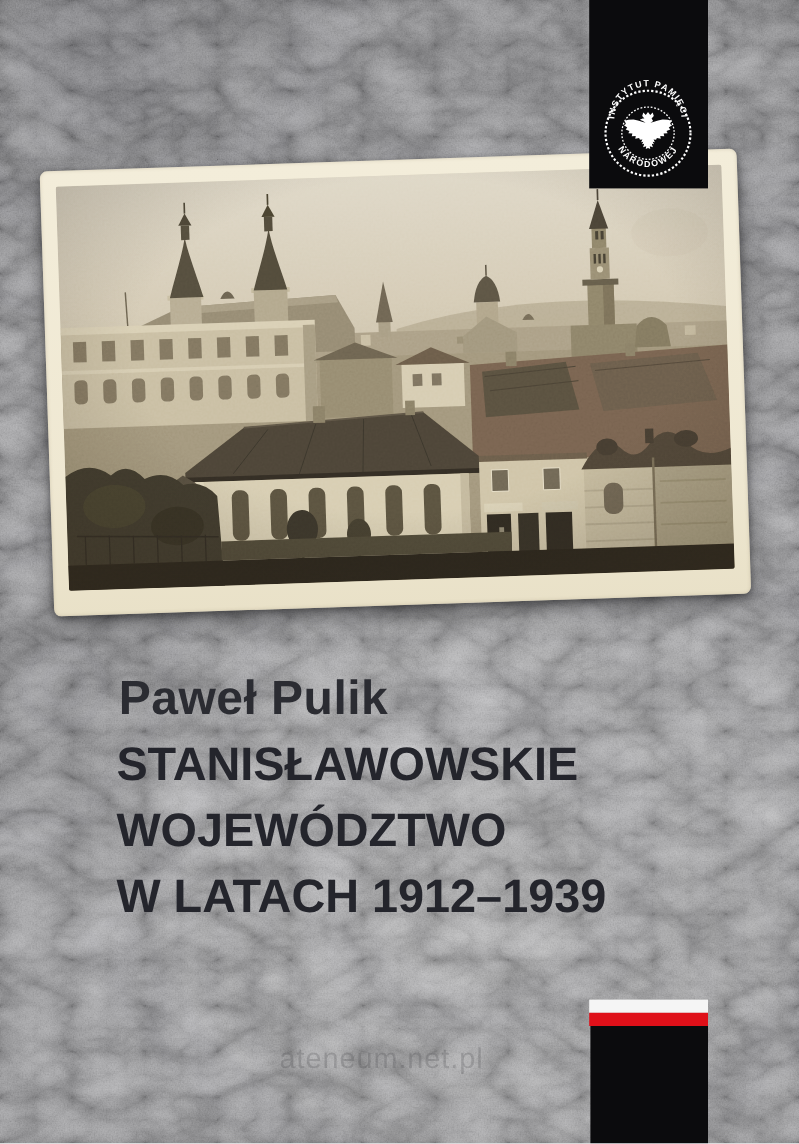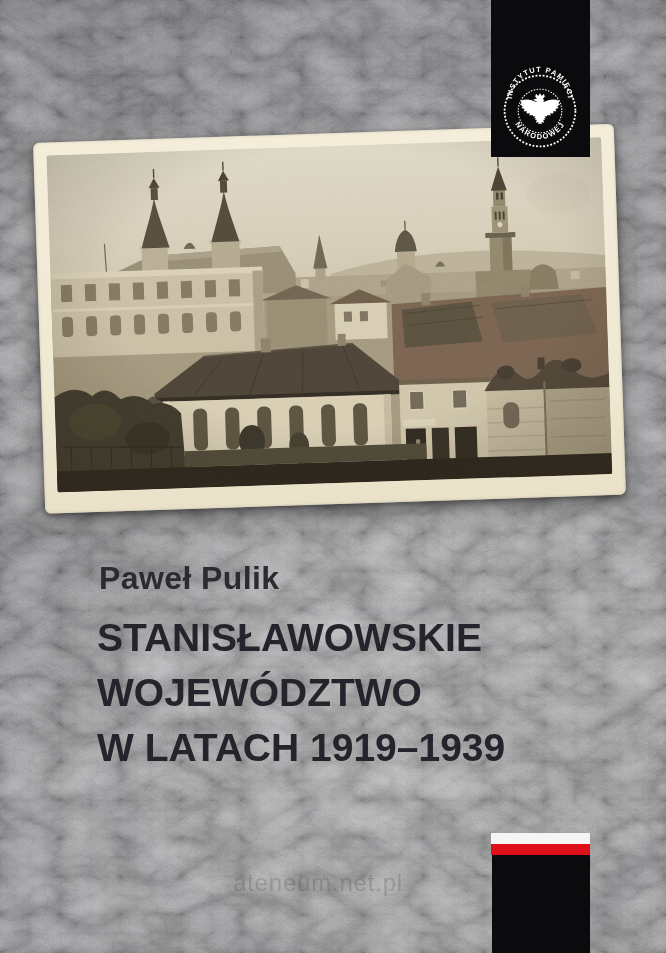--- a/index.html
+++ b/index.html
@@ -23,21 +23,21 @@
     box-shadow:0 7px 16px rgba(25,25,28,.50), 0 2px 5px rgba(25,25,28,.38), inset 0 0 3px rgba(120,105,70,.25);
     padding:13px 13px 21px 13px;box-sizing:border-box;
   }
   .photo-img{display:block;width:555px;height:337px;border-radius:2px;box-shadow:inset 0 0 6px rgba(60,50,30,.2);}
   
   .ipn-stripe{position:absolute;left:491px;top:0;width:99px;height:157px;z-index:3;background:#0b0b0d;}
   .seal{position:absolute;left:0;top:62px;width:99px;height:98px;}
   
   .author{
     position:absolute;left:99px;top:562px;z-index:2;
-    font-size:32px;font-weight:700;letter-spacing:.4px;line-height:1;color:#2b2c32;
+    font-size:40px;font-weight:700;letter-spacing:.4px;line-height:1;color:#2b2c32;
   }
   .title{
     position:absolute;left:97px;top:610px;z-index:2;
     font-size:39px;font-weight:700;letter-spacing:0;line-height:55px;color:#24252c;
   }
   
   .flag{position:absolute;left:491px;top:833px;width:99px;height:120px;z-index:3;}
   .flag-white{position:absolute;left:0;top:0;width:99px;height:11px;background:#f5f5f5;}
   .flag-red{position:absolute;left:0;top:11px;width:99px;height:11px;background:#df1019;}
   .flag-black{position:absolute;left:1px;top:22px;width:98px;height:98px;background:#0b0b0d;}
@@ -303,21 +303,21 @@
            L -11.4,4.4 L -11,2 L -14.6,2.2 L -14,-0.2 L -17.6,-0.4 L -16.6,-2.6 L -20,-3.8 L -18.6,-5.6 L -21.6,-7.6 L -19.8,-8.8 L -21,-11.6
            L -17.5,-12.6 L -13,-12.8 L -9,-12 L -5.5,-10.8 L -2.2,-10 L -4.6,-11.4 L -7.4,-12.6 L -4.8,-13.6 L -3.2,-13.8 L -5.2,-16 L -4.2,-19 L -2,-16.8 Z"></path>
     </svg>
   </div>
 
   <div class="author">Paweł Pulik</div>
 
   <div class="title">
     <div>STANISŁAWOWSKIE</div>
     <div>WOJEWÓDZTWO</div>
-    <div>W LATACH 1919–1939</div>
+    <div>W LATACH 1912–1939</div>
   </div>
 
   <div class="flag">
     <div class="flag-white"></div>
     <div class="flag-red"></div>
     <div class="flag-black"></div>
   </div>
 
   <div class="watermark">ateneum.net.pl</div>
 

